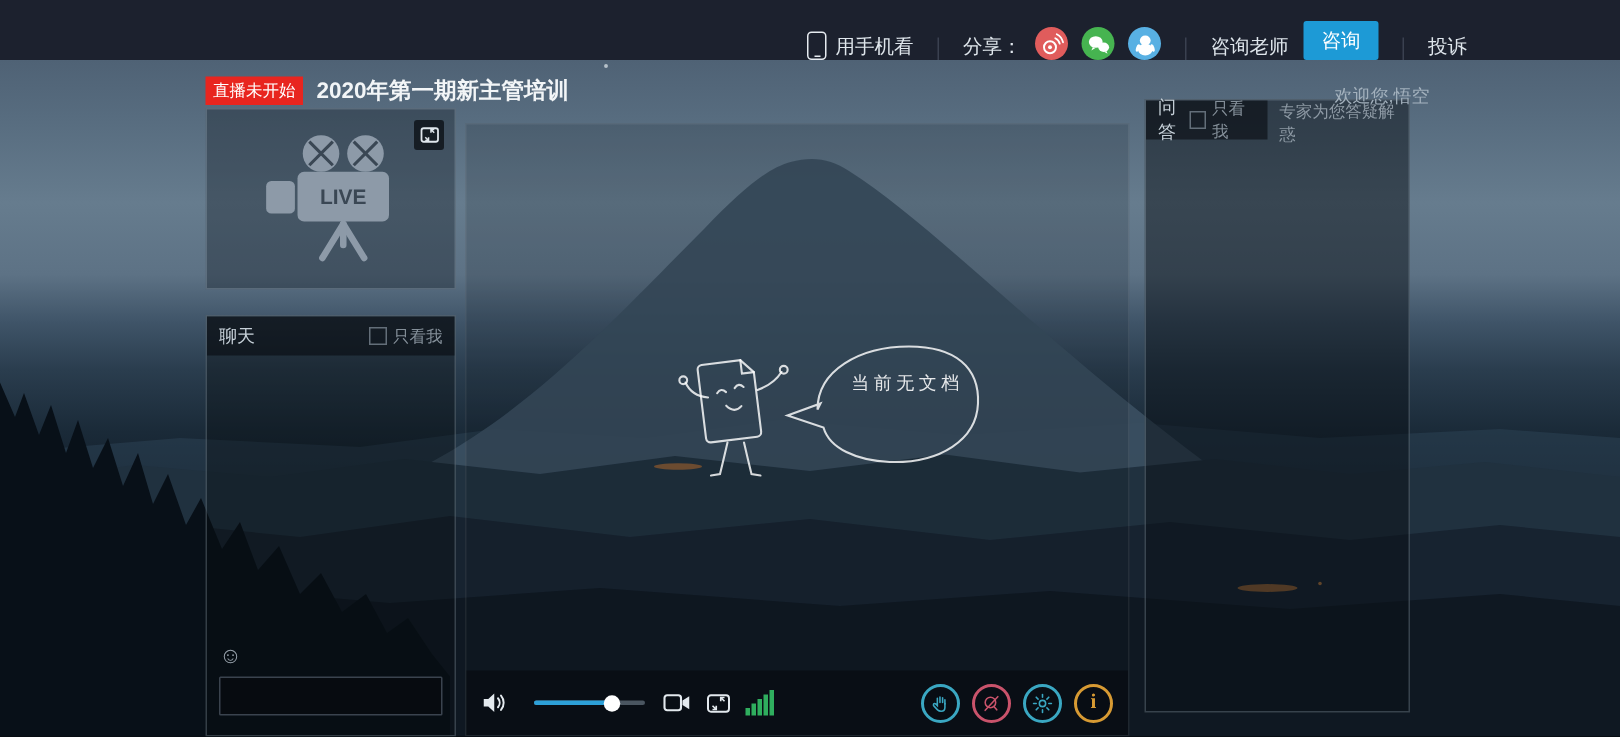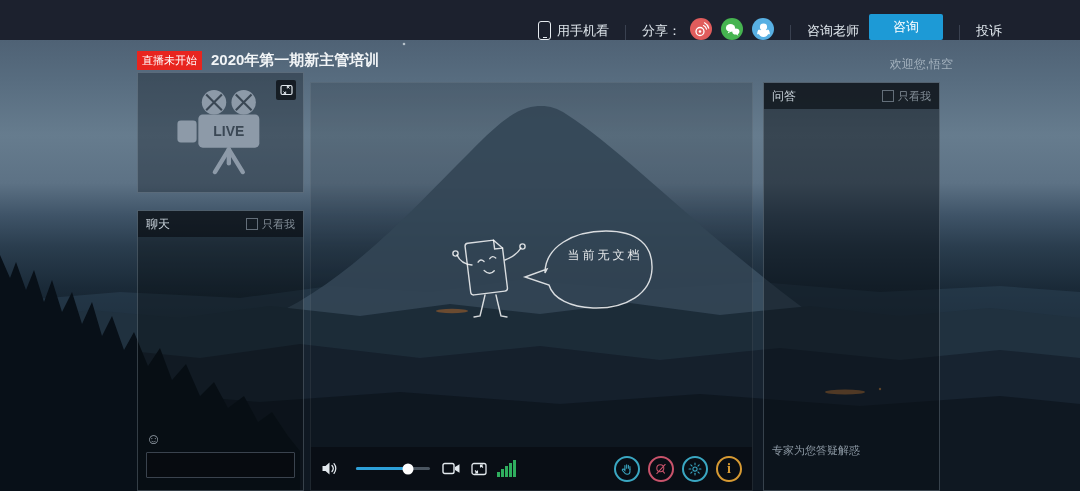--- a/index.html
+++ b/index.html
@@ -10,21 +10,21 @@
   .topbar{position:absolute;top:0;left:0;width:1080px;height:40px;background:#1c212e;z-index:5;}
   .topbar-inner{position:absolute;left:538px;top:0;height:40px;display:flex;align-items:flex-end;}
   .tb-label{color:#dfe6ec;font-size:13px;white-space:nowrap;}
   .tb-divider{width:1px;height:15px;background:#3a4150;margin:0 16px;}
   .phone-icon{width:11px;height:17px;border:1.5px solid #e6ebf0;border-radius:3px;margin-right:6px;position:relative;}
   .phone-icon::after{content:"";position:absolute;bottom:1px;left:50%;transform:translateX(-50%);width:4px;height:1.5px;background:#e6ebf0;}
   .share-circle{width:22px;height:22px;border-radius:50%;margin-left:9px;display:flex;align-items:center;justify-content:center;cursor:pointer;}
   .share-weibo{background:#e05c5c;}
   .share-wechat{background:#46b450;}
   .share-qq{background:#58b0e3;}
-  .consult-btn{margin-left:10px;background:#1d9ad6;color:#fff;font-size:13px;padding:4px 24px;border-radius:2px;cursor:pointer;}
+  .consult-btn{margin-left:10px;background:#1d9ad6;color:#fff;font-size:13px;padding:4px 12px;border-radius:2px;cursor:pointer;}
   .complaint{cursor:pointer;}
 
   
   .main{position:absolute;top:40px;left:0;width:1080px;height:318px;
         background:linear-gradient(180deg,#4f6275 0%,#576c7f 12%,#667c8e 30%,#5d7285 45%,
                    #3f5468 55%,#2a3d4e 65%,#1a2a38 78%,#0d151f 100%);}
   .scene{position:absolute;inset:0;z-index:0;}
 
   
   .header-row{position:absolute;left:137px;top:11px;display:flex;align-items:center;z-index:3;}
@@ -77,22 +77,22 @@
   .sigbars span{width:2.5px;margin-right:1.5px;background:#2fae5e;display:inline-block;}
   .circle-btn{width:26px;height:26px;border-radius:50%;border:2px solid;box-sizing:border-box;
               display:flex;align-items:center;justify-content:center;margin-left:8px;cursor:pointer;
               background:rgba(8,14,20,0.45);}
   .c-teal{border-color:#3aa7c2;color:#3aa7c2;}
   .c-red{border-color:#c9536b;color:#c9536b;}
   .c-orange{border-color:#d79a33;color:#d79a33;}
   .info-i{font-family:"Liberation Serif",serif;font-weight:bold;font-size:14px;}
 
   
-  .qa-panel{left:763px;top:42px;width:177px;height:409px;background:rgba(10,16,22,0.5);
-            display:flex;flex-direction:column;justify-content:center;}
+  .qa-panel{left:763px;top:26px;width:177px;height:409px;background:rgba(10,16,22,0.5);
+            display:flex;flex-direction:row;justify-content:center;}
   .qa-body{flex:1;}
   .qa-footer{padding:0 8px 8px;}
   .qa-prompt{color:#8d99a4;font-size:11px;margin-bottom:24px;}
   .qa-inputrow{display:flex;}
   .qa-input{flex:1;height:28px;box-sizing:border-box;background:rgba(8,11,16,0.92);
             border:1px solid #39434e;border-right:none;color:#cfd6dc;font-size:12px;padding:0 5px;min-width:0;}
   .ask-btn{width:38px;height:28px;background:#1d9ad6;color:#fff;font-size:12px;border:none;
            display:flex;align-items:center;justify-content:center;cursor:pointer;}
 </style>
 </head>

